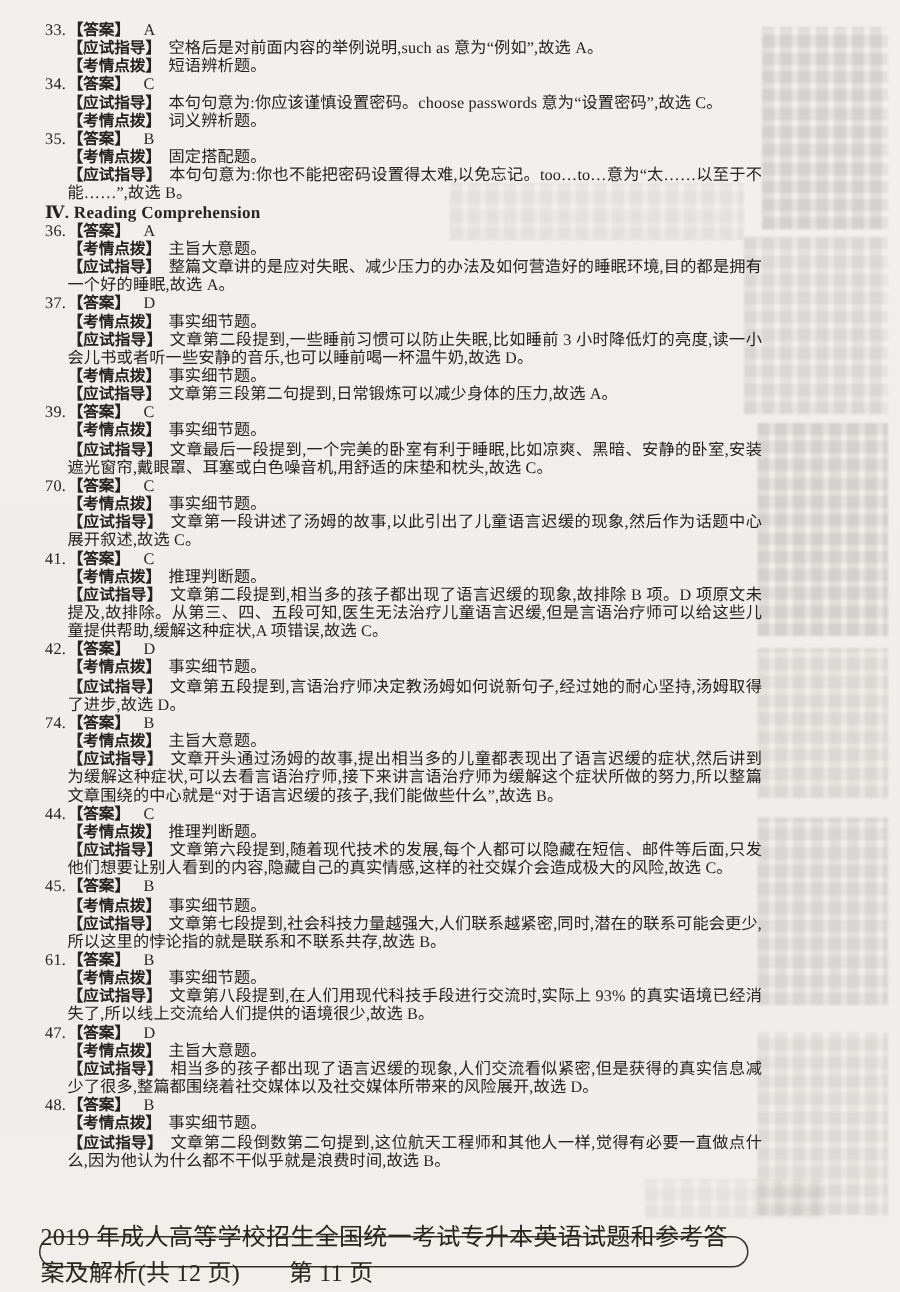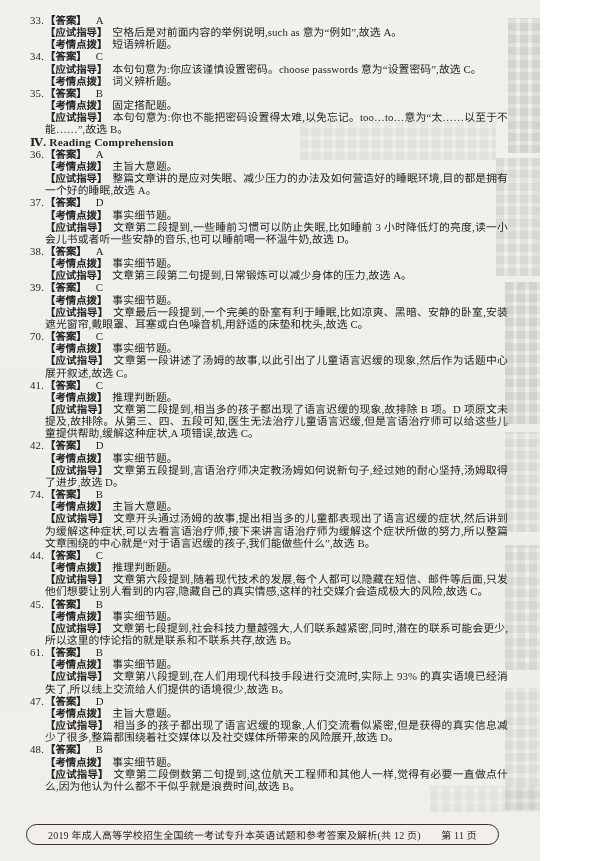--- a/index.html
+++ b/index.html
@@ -1,18 +1,18 @@
 <!DOCTYPE html>
 <html lang="zh-CN"><head>
 <meta charset="utf-8">
 <style>
   html,body{margin:0;padding:0;}
   .page{
     position:relative;
-    width:540px;height:861px;
+    width:600px;height:861px;
     background:#f0efec;
     background-image:linear-gradient(180deg,#f1f0ed 0%,#efeeea 60%,#f0efeb 100%);
     overflow:hidden;
     font-family:"Liberation Serif","DejaVu Serif",serif;
     color:#262422;
   }
   .content{
     position:absolute;left:30px;top:14px;width:478px;height:802px;
     font-size:10.8px;line-height:12.15px;overflow:hidden;
     text-align:justify;
@@ -33,21 +33,21 @@
     font-weight:700;
     font-family:"Liberation Serif","DejaVu Serif",serif;
     font-size:11.4px;
     letter-spacing:0.2px;
     margin:0;
   }
   .footer-box{
     position:absolute;left:26px;top:824px;width:471px;height:19px;
     border:1px solid #35322e;border-radius:11px;
     display:flex;align-items:center;justify-content:center;
-    font-size:10px;letter-spacing:0.2px;color:#29261f;
+    font-size:16px;letter-spacing:0.2px;color:#29261f;
     background:transparent;
   }
   .smudge{
     position:absolute;pointer-events:none;
     background:
       repeating-linear-gradient(90deg, rgba(110,108,104,0.13) 0 8px, transparent 8px 12px),
       repeating-linear-gradient(0deg, rgba(110,108,104,0.10) 0 8px, transparent 8px 12.2px);
     filter:blur(0.7px);
   }
 </style>
@@ -90,21 +90,20 @@
     <div class="line indent"><span class="label lbl-guide">【应试指导】</span><span class="txt txt-guide">整篇文章讲的是应对失眠、减少压力的办法及如何营造好的睡眠环境,目的都是拥有一个好的睡眠,故选 A。</span></div>
   </div>
 
   <div class="item">
     <div class="line answer-line"><span class="num">37.</span><span class="label lbl-answer">【答案】</span><span class="ans">D</span></div>
     <div class="line indent"><span class="label lbl-point">【考情点拨】</span><span class="txt txt-point">事实细节题。</span></div>
     <div class="line indent"><span class="label lbl-guide">【应试指导】</span><span class="txt txt-guide">文章第二段提到,一些睡前习惯可以防止失眠,比如睡前 3 小时降低灯的亮度,读一小会儿书或者听一些安静的音乐,也可以睡前喝一杯温牛奶,故选 D。</span></div>
   </div>
 
   <div class="item">
-    <div class="line answer-line"><span class="num">38.</span><span class="label lbl-answer">【答案】</span><span class="ans">A</span></div>
     <div class="line indent"><span class="label lbl-point">【考情点拨】</span><span class="txt txt-point">事实细节题。</span></div>
     <div class="line indent"><span class="label lbl-guide">【应试指导】</span><span class="txt txt-guide">文章第三段第二句提到,日常锻炼可以减少身体的压力,故选 A。</span></div>
   </div>
 
   <div class="item">
     <div class="line answer-line"><span class="num">39.</span><span class="label lbl-answer">【答案】</span><span class="ans">C</span></div>
     <div class="line indent"><span class="label lbl-point">【考情点拨】</span><span class="txt txt-point">事实细节题。</span></div>
     <div class="line indent"><span class="label lbl-guide">【应试指导】</span><span class="txt txt-guide">文章最后一段提到,一个完美的卧室有利于睡眠,比如凉爽、黑暗、安静的卧室,安装遮光窗帘,戴眼罩、耳塞或白色噪音机,用舒适的床垫和枕头,故选 C。</span></div>
   </div>
 

